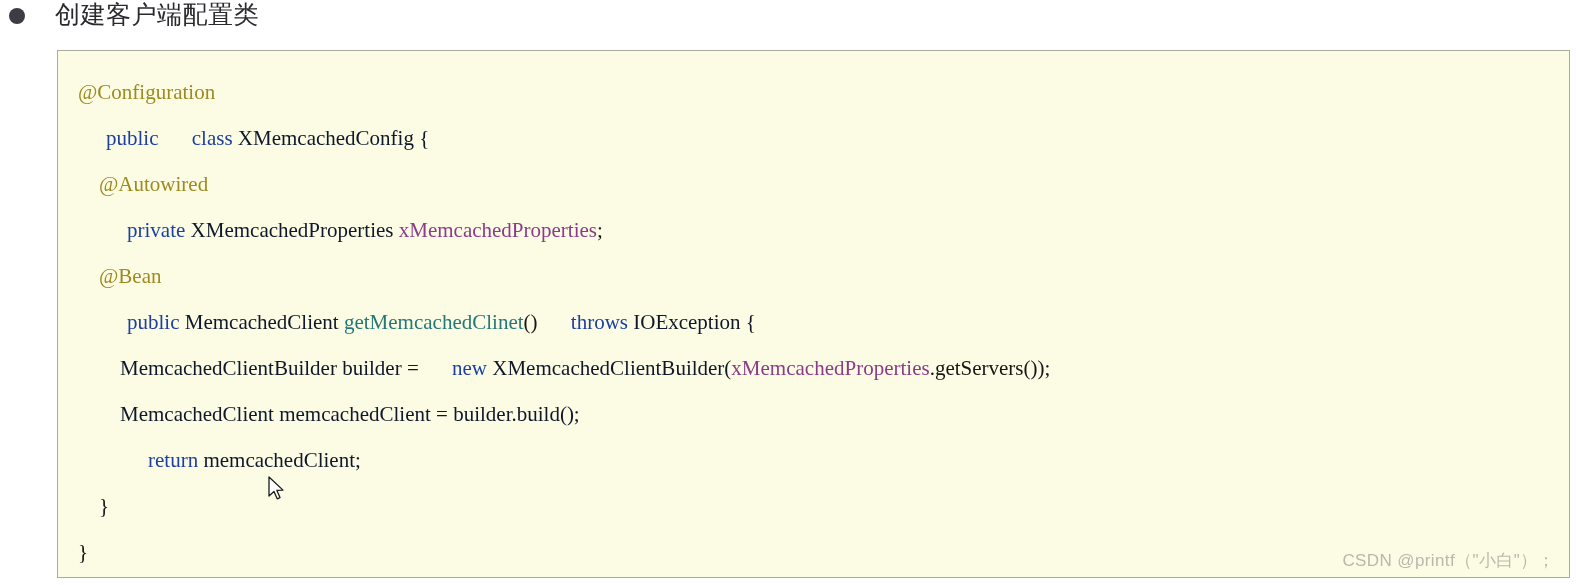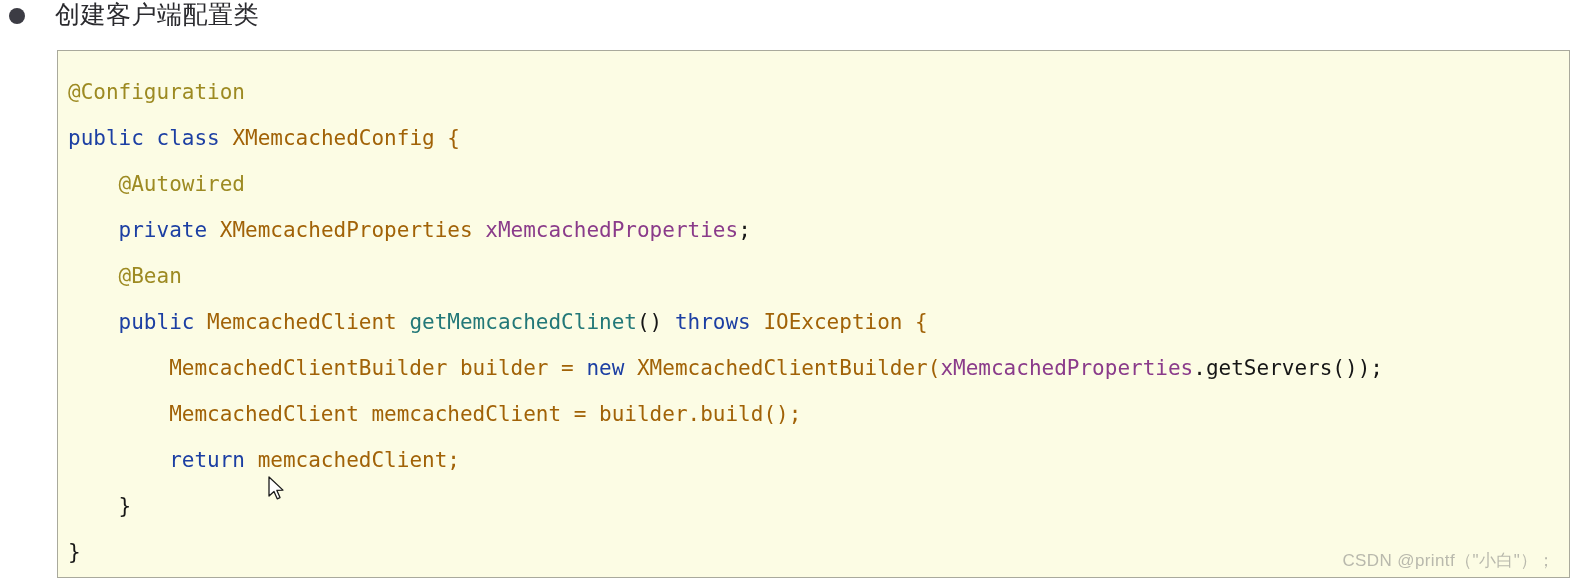--- a/index.html
+++ b/index.html
@@ -63,26 +63,27 @@
     padding: 18px 0 0 0;
     font-family: "DejaVu Sans Mono", "Liberation Mono", monospace;
     font-size: 21px;
     line-height: 46px;
     color: #161616;
     white-space: pre;
     tab-size: 4;
   }
   .code-line {
     white-space: pre;
-    padding-left: 10px;
+    padding-left: 20px;
     height: 46px;
+    font-family: Liberation Serif, serif;
   }
   .tok-ann   { color: #9d8a22; }
-  .tok-key   { color: #1c3fa3; }
-  .tok-type  { color: #a16207; }
+  .tok-key   { color: #1c3fa3; margin-left: 28px; }
+  .tok-type  { color: #0f172a; }
   .tok-field { color: #8a3b8a; }
   .tok-meth  { color: #237878; margin-top: 48px; }
   .tok-punct { color: #161616; }
 
   
   #watermark {
     position: absolute;
     right: 14px;
     bottom: 5px;
     font-family: "Liberation Sans", sans-serif;

